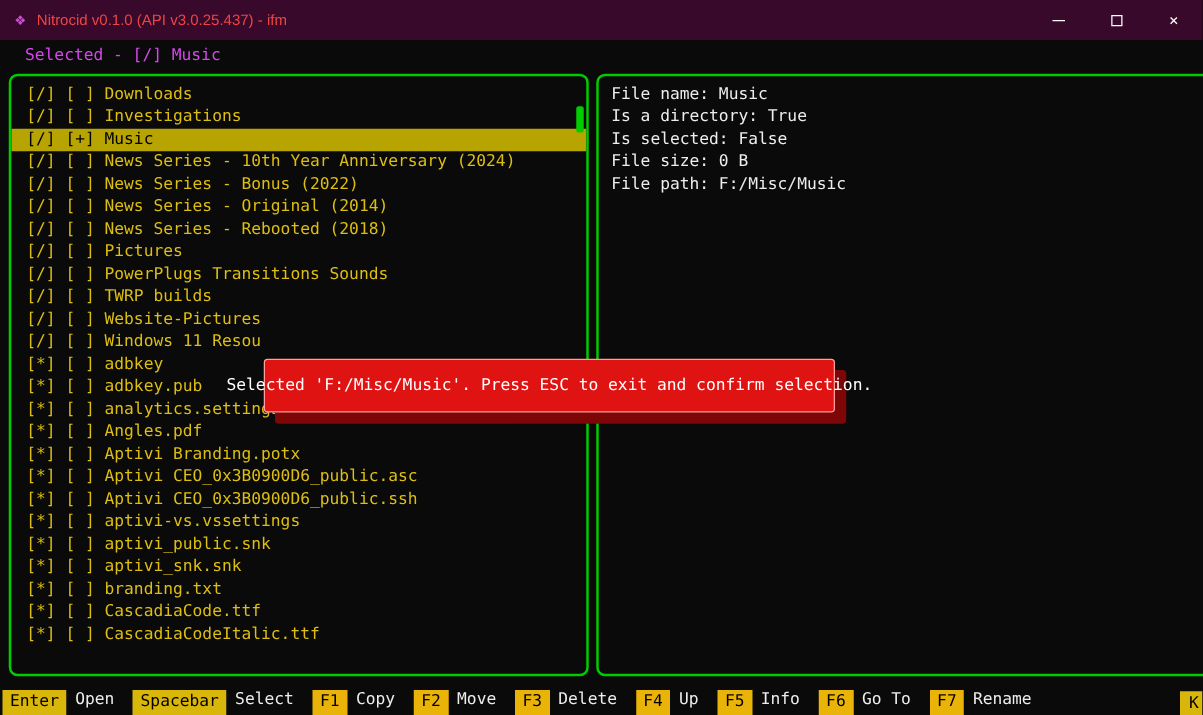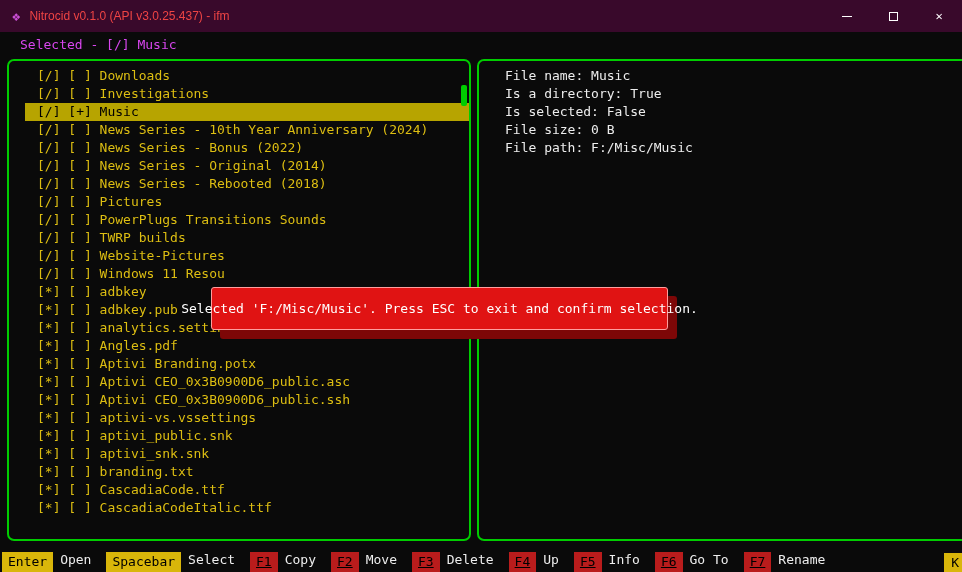--- a/index.html
+++ b/index.html
@@ -20,21 +20,21 @@
   
   .header-line { position:absolute; left:12px; top:32px; width:962px; height:27px;
                  line-height:26px; padding-left:8px; color:#d946ef; font-size:13px;
                  white-space:pre; }
 
   
   .panel { position:absolute; top:59px; height:482px; border:2px solid #00cd00;
            border-radius:7px; background:#0a0a0a; overflow:hidden; }
   .panel-left  { left:7px;  width:464px; }
   .panel-right { left:477px; width:506px; }
-  .rows { padding-top:6px;padding-left:16px; }
+  .rows { padding-top:6px; }
   .row { height:18px; line-height:18px; font-size:13px; color:#ddbe12;
          padding-left:12px; white-space:pre; }
   .row.hl { background:#b7a400; color:#000000; }
   .info-row { height:18px; line-height:18px; font-size:13px; color:#ededed;
               padding-left:10px; white-space:pre; }
   .scroll-thumb { position:absolute; right:2px; top:24px; width:6px; height:21px;
                   background:#00cd00; border-radius:2px; }
 
   
   .dialog { position:absolute; left:211px; top:287px; width:457px; height:43px;
@@ -43,21 +43,21 @@
             display:flex; align-items:center; justify-content:center; }
   .dialog-text { color:#ffffff; font-size:13px; white-space:pre; }
 
   
   .statusbar { position:absolute; left:0; bottom:0; width:962px; height:20px;
                background:#0a0a0a; display:flex; align-items:center;
                padding-left:2px; overflow:hidden; }
   .kb { display:flex; margin-right:15px; flex:0 0 auto; }
   .kb .key { color:#000000; font-size:13px; line-height:18px; padding:1px 6px; }
   .kb.y .key { background:#d9b60a; }
-  .kb.g .key { background:#b91c1c;text-decoration:underline; }
+  .kb.g .key { background:#eab308; }
   .kb .action { color:#ededed; font-size:13px; margin-left:7px; white-space:pre; }
   .overflow-key { position:absolute; right:0; top:1px; background:#d9b60a; color:#000000;
                   font-size:13px; line-height:18px; padding:1px 3px 1px 7px; }
 </style>
 </head>
 <body>
 
 <div class="titlebar">
   <span class="app-icon">❖</span>
   <span class="win-title">Nitrocid v0.1.0 (API v3.0.25.437) - ifm</span>

